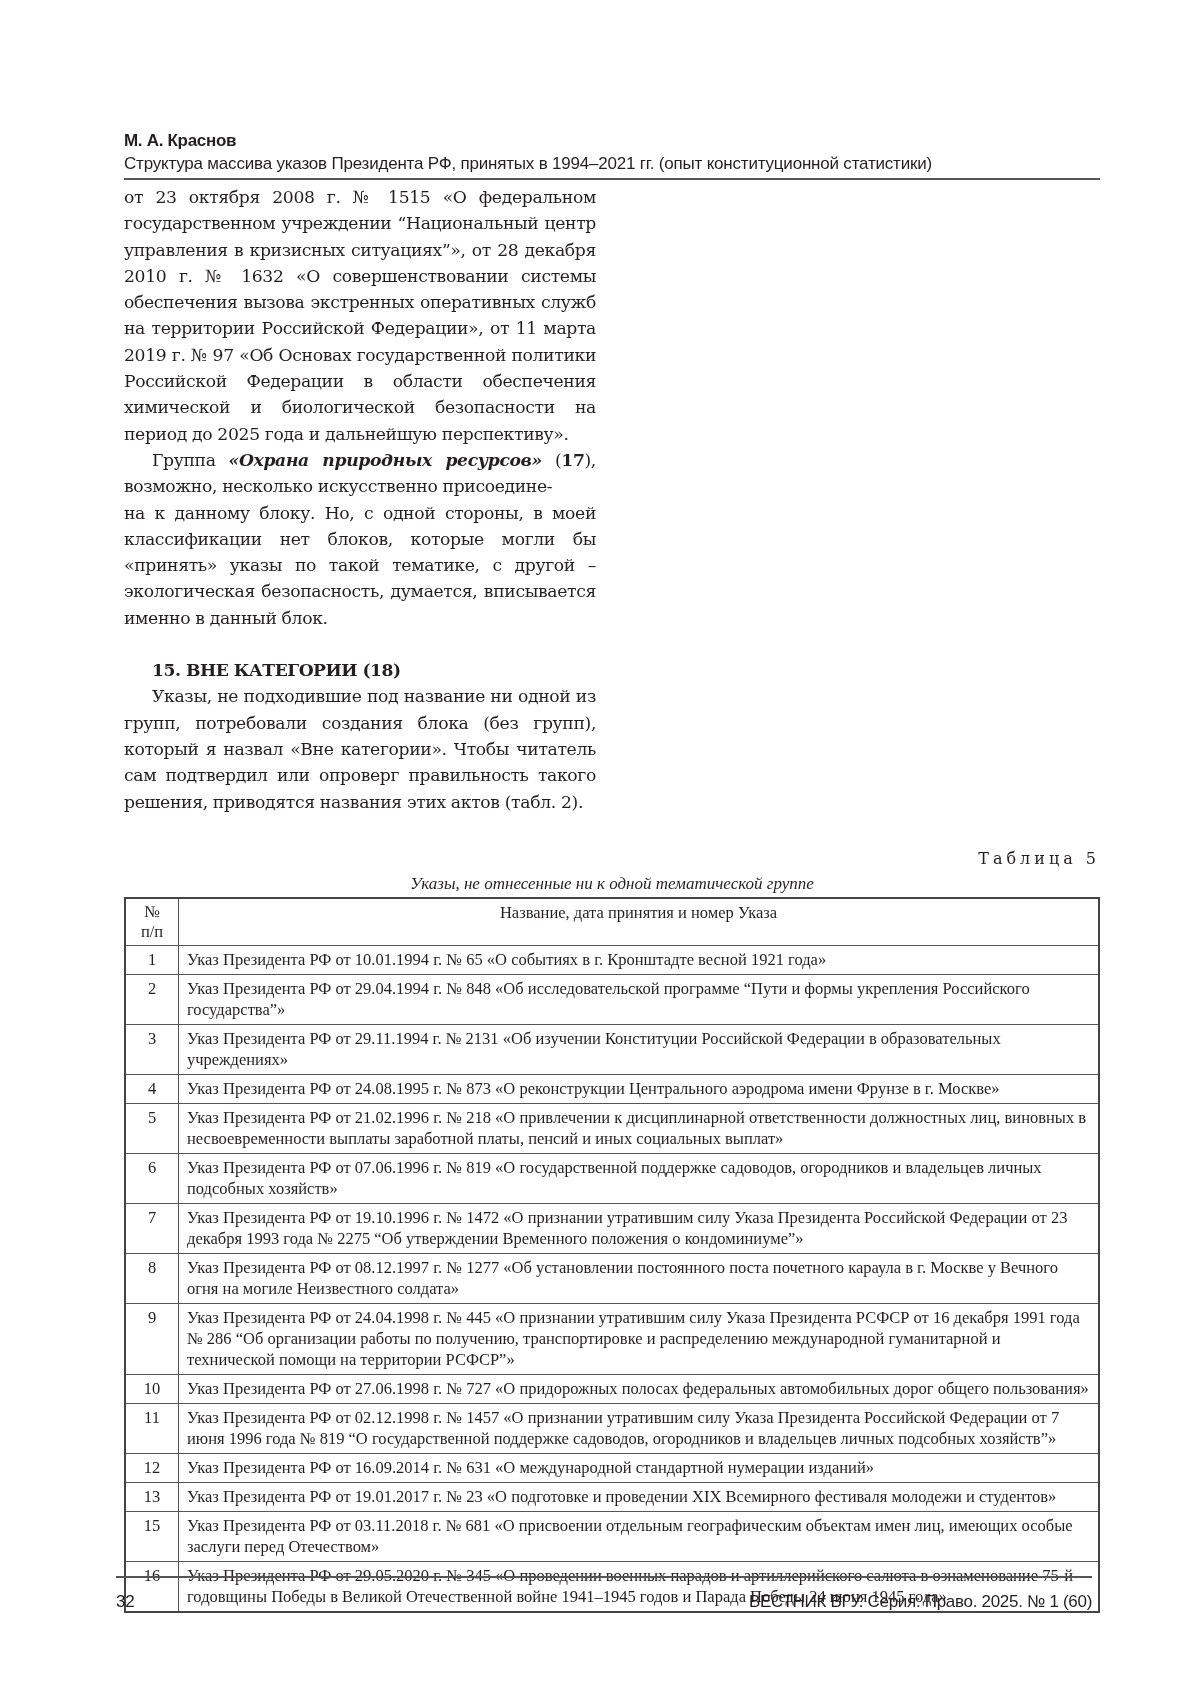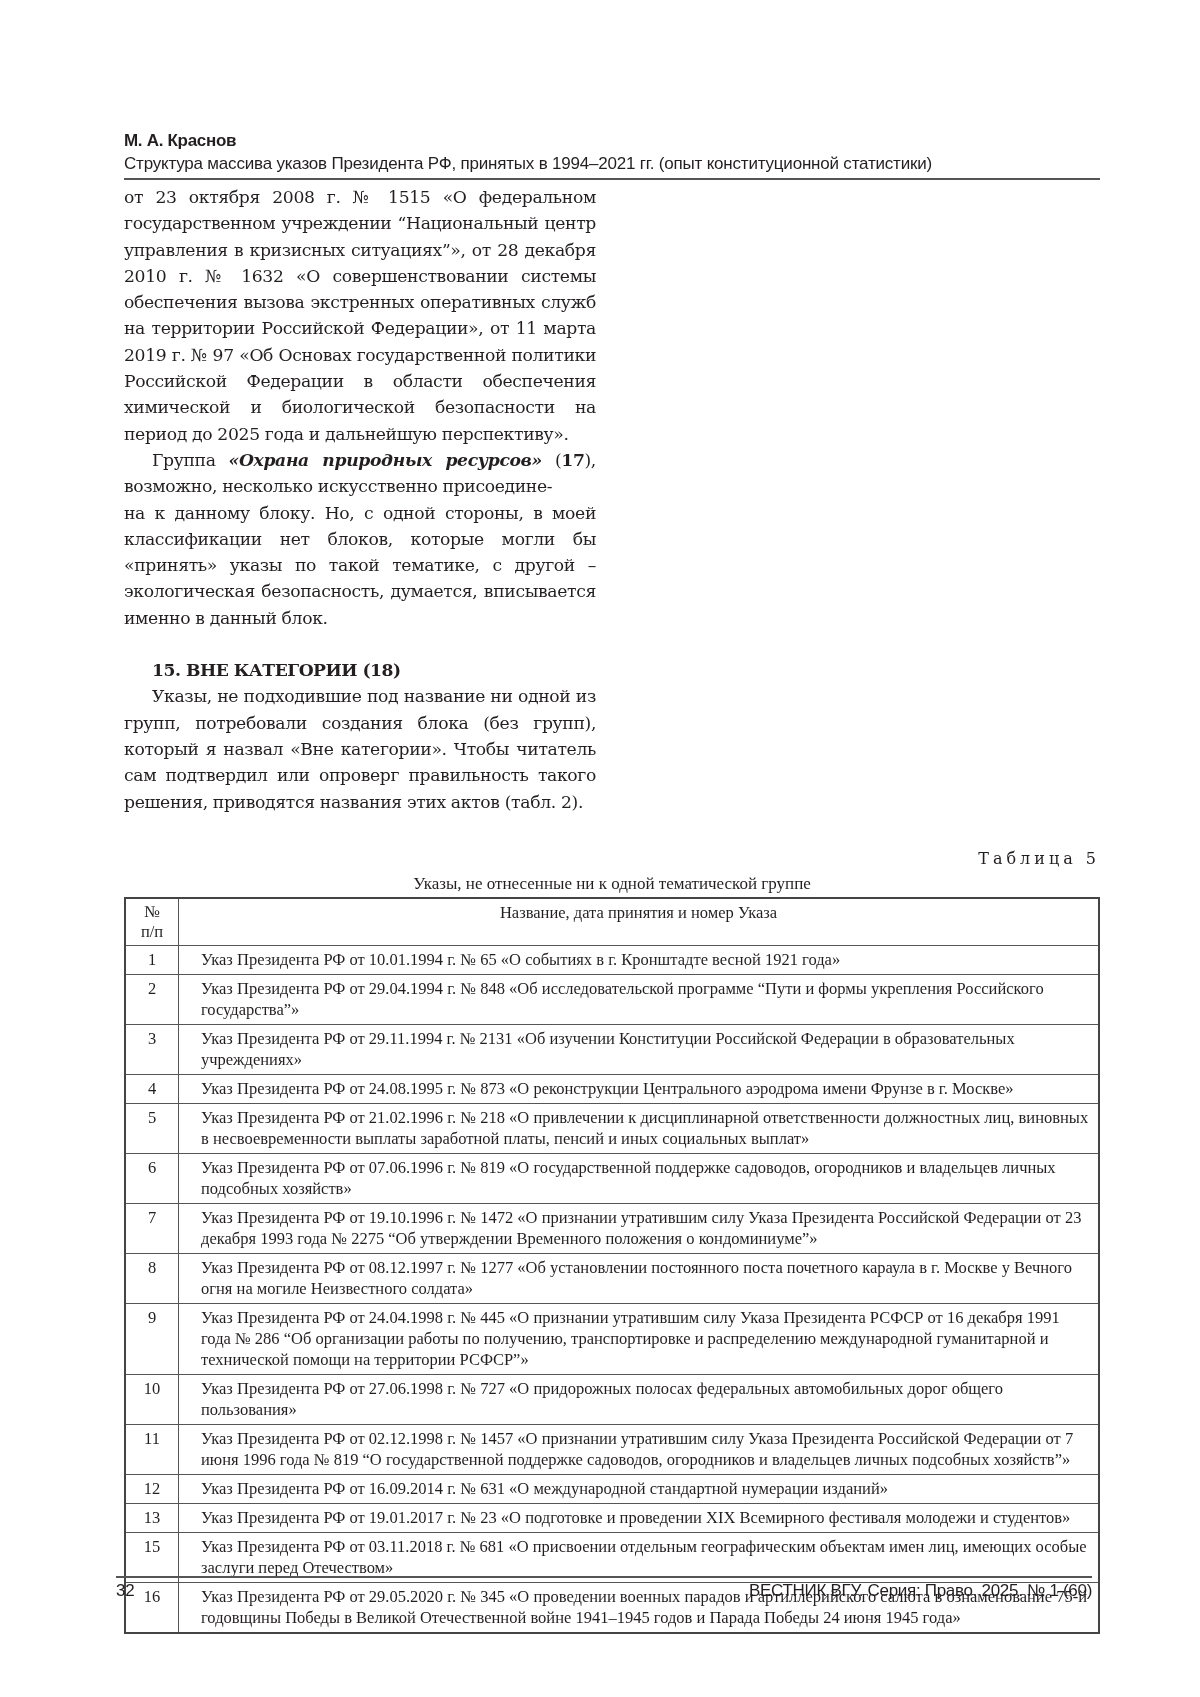--- a/index.html
+++ b/index.html
@@ -8,29 +8,29 @@
     .running-head { font-family: "Liberation Sans", sans-serif; }
     .rh-author { font-size: 17px; font-weight: bold; letter-spacing: -0.3px; line-height: 22px; }
     .rh-title { font-size: 17px; line-height: 24px; letter-spacing: -0.2px; }
     .rh-rule { border-bottom: 2px solid #555; margin-top: 2px; }
     .cols { display: flex; justify-content: space-between; margin-top: 4px; flex-direction: column; }
     .col { width: 472px; font-family: "DejaVu Serif", serif; font-size: 17.2px; line-height: 26.3px; text-align: justify; letter-spacing: -0.35px; }
     .col p { margin: 0; }
     .indent { text-indent: 28px; }
     .section-head { font-weight: bold; margin-top: 26px !important; padding-left: 28px; letter-spacing: -0.5px; }
     .table-label { font-family: "DejaVu Serif", serif; font-size: 16px; letter-spacing: 4px; text-align: right; margin-top: 34px; }
-    .table-caption { font-family: "Liberation Serif", serif; font-size: 17px; text-align: center; margin-top: 6px; margin-bottom: 3px; }
+    .table-caption { font-family: "Liberation Serif", serif; font-style: italic; font-size: 17px; text-align: center; margin-top: 6px; margin-bottom: 3px; }
     table.decrees { width: 100%; border-collapse: collapse; font-family: "Liberation Serif", serif; font-size: 16.5px; line-height: 21px; border: 2px solid #444; }
     table.decrees th, table.decrees td { border: 1.5px solid #555; vertical-align: top; }
     table.decrees th { font-weight: normal; padding: 3px 6px; }
     th.col-num { width: 40px; text-align: center; line-height: 20px; }
     th.col-name { text-align: center; vertical-align: middle; }
     td.num { text-align: center; padding: 3px 2px 4px; }
-    td.name { padding: 3px 8px 4px 22px; text-align: left; }
-    .footer { position: absolute; left: 116px; top: 1576px; width: 976px; border-top: 2px solid #555; padding-top: 3px; display: flex; justify-content: space-between; font-family: "Liberation Sans", sans-serif; font-size: 17px; letter-spacing: -0.3px; }
+    td.name { padding: 3px 8px 4px 8px; text-align: left; }
+    .footer { position: absolute; left: 116px; top: 1576px; width: 976px; border-top: 2px solid #555; padding-top: 14px; display: flex; justify-content: space-between; font-family: "Liberation Sans", sans-serif; font-size: 17px; letter-spacing: -0.3px; }
   </style>
 </head>
 <body>
 
 <div class="page">
   <div class="running-head">
     <div class="rh-author">М. А. Краснов</div>
     <div class="rh-title">Структура массива указов Президента РФ,  принятых в 1994–2021 гг. (опыт конституционной статистики)</div>
     <div class="rh-rule"></div>
   </div>

